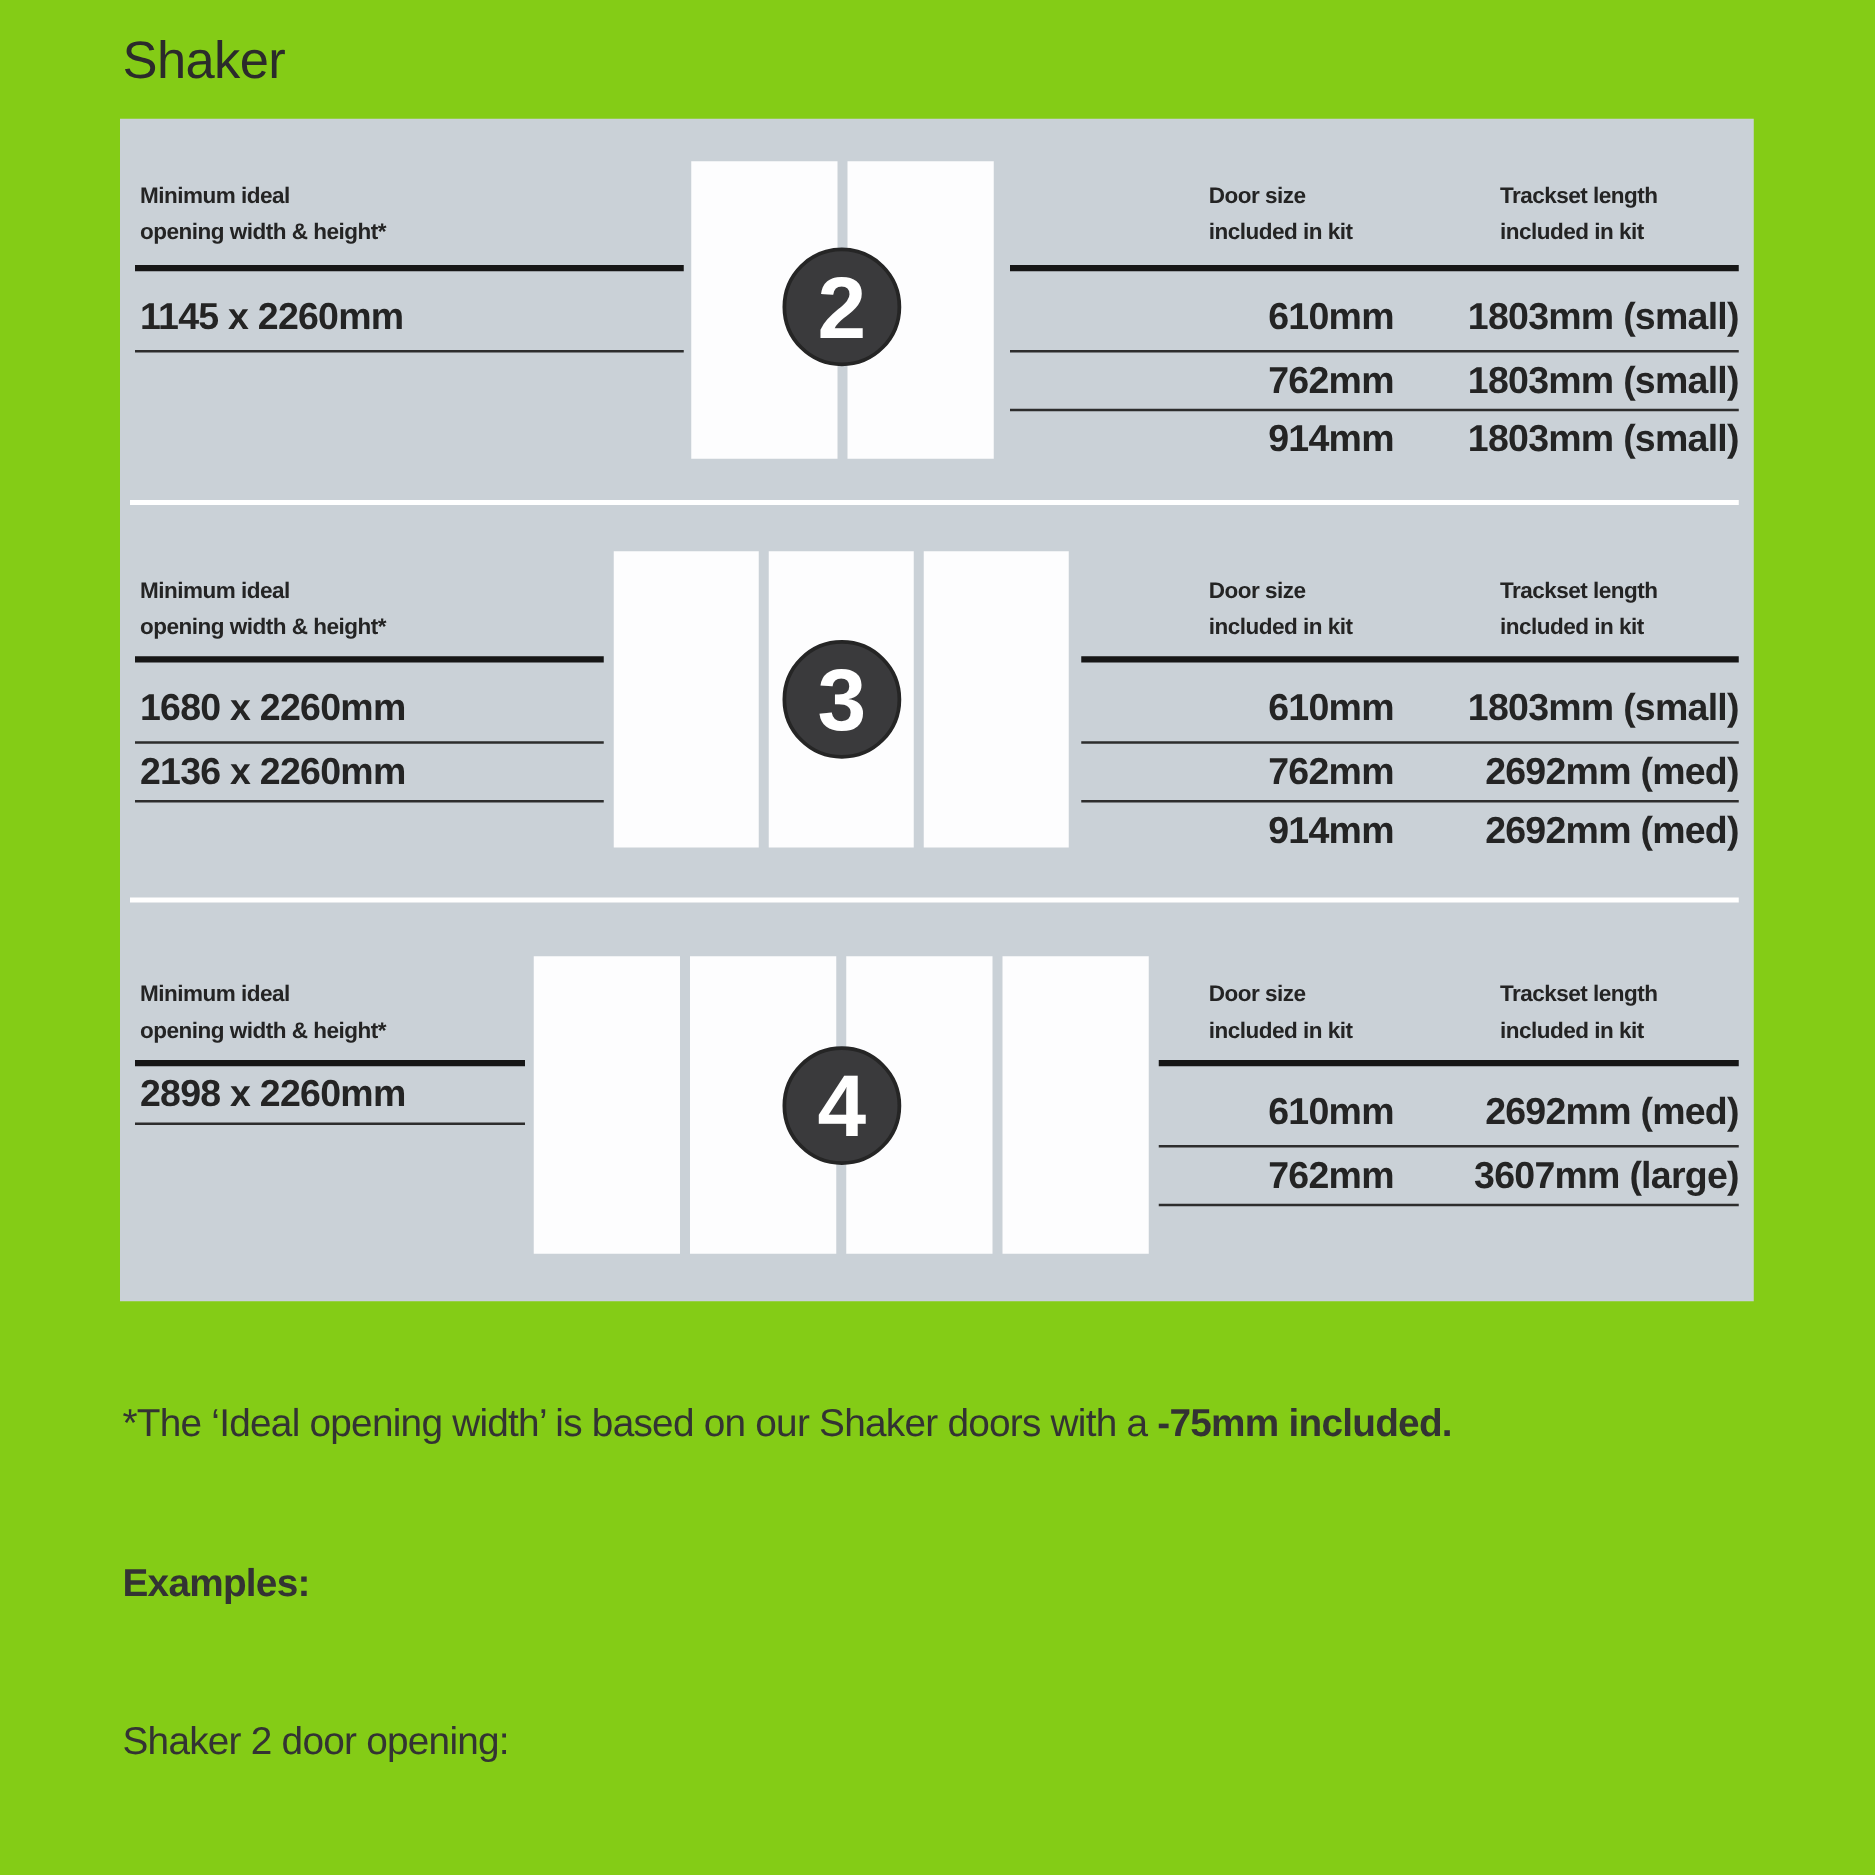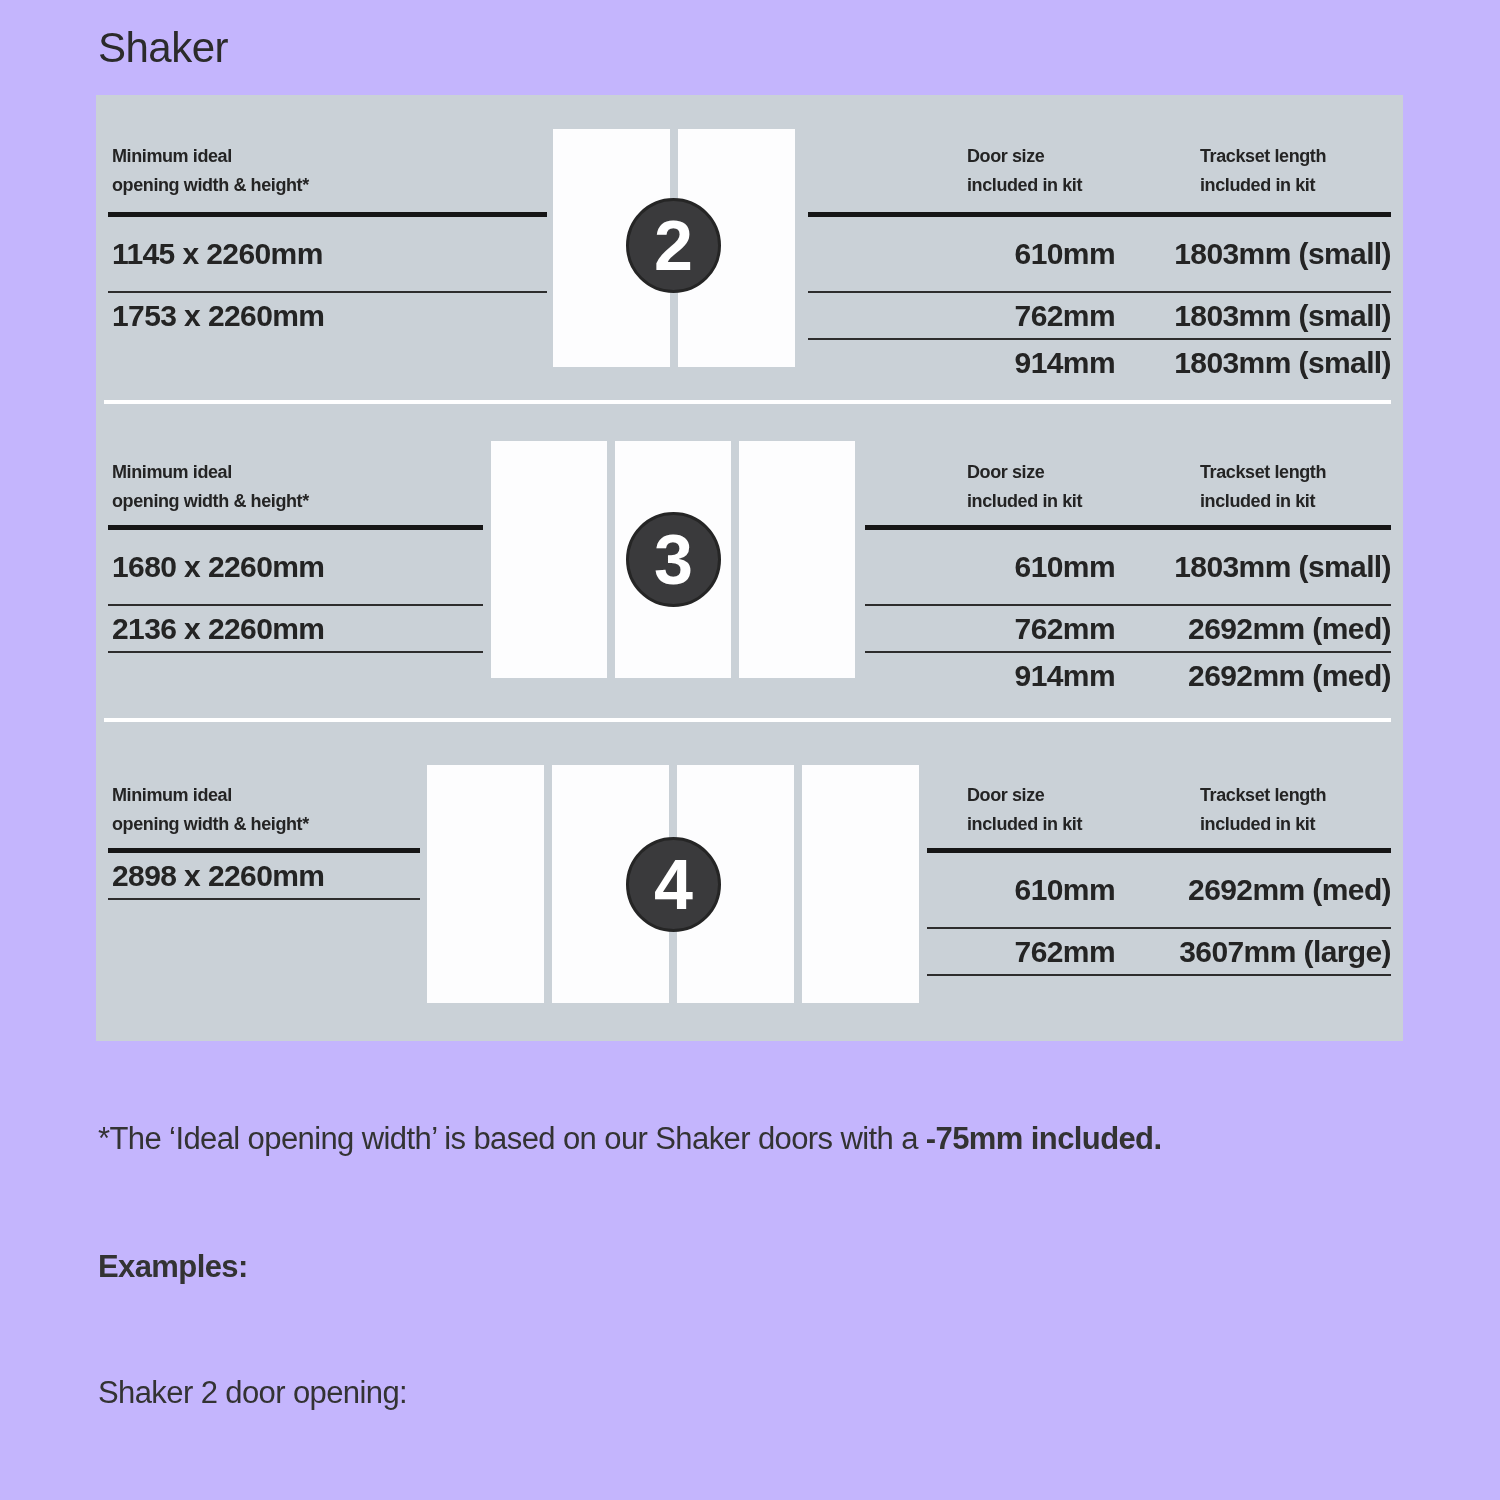--- a/index.html
+++ b/index.html
@@ -1,32 +1,32 @@
 <!DOCTYPE html>
 <html><head>
 <meta charset="utf-8">
 <style>
   html,body{margin:0;padding:0;background:#ffffff;}
   .page{
-    position:relative;width:1500px;height:1500px;background:#c4b5fd;overflow:hidden;
+    position:relative;width:1500px;height:1500px;background:#84cc16;overflow:hidden;
     font-family:"Liberation Sans","DejaVu Sans",sans-serif;color:#242424;
   }
   .title{
     position:absolute;left:98px;top:24px;margin:0;
     font-size:42px;font-weight:400;letter-spacing:-0.5px;color:#2b2b2b;
   }
   .panel{position:absolute;left:96px;top:95px;width:1307px;height:946px;background:#cad1d7;}
   .sep{position:absolute;left:104px;width:1287px;height:4px;background:#ffffff;}
   .sep.s1{top:400px;} .sep.s2{top:718px;}
 
   .col-header{position:absolute;font-size:18px;font-weight:700;line-height:29px;letter-spacing:-0.4px;color:#242424;}
   .thick{position:absolute;height:5px;background:#161616;}
   .rows{position:absolute;}
   .row{height:45px;border-bottom:2px solid #2d2d2d;display:flex;align-items:center;}
-  .row.first{height:54px;align-items:flex-end;padding-bottom:20px;}
+  .row.first{height:54px;align-items:flex-end;padding-bottom:9px;}
   .row.last{border-bottom:none;}
   .cell{font-size:30px;font-weight:700;letter-spacing:-0.6px;color:#242424;white-space:nowrap;}
   .lrows .row{padding-left:4px;}
   .rrows .row{justify-content:flex-end;}
   .rrows .v1{margin-left:auto;text-align:right;}
   .rrows .v2{width:276px;text-align:right;}
 
   .doors{position:absolute;display:flex;gap:8px;}
   .door{background:#fdfdfe;height:100%;}
   .badge{
@@ -53,23 +53,20 @@
 
   <section>
     <div class="col-header" style="left:112px;top:142px;">
       <div>Minimum ideal</div>
       <div>opening width &amp; height*</div>
     </div>
     <div class="thick" style="left:108px;top:212px;width:439px;"></div>
     <div class="rows lrows" style="left:108px;top:217px;width:439px;">
       <div class="row first">
           <span class="cell">1145 x 2260mm</span>
-        </div>
-      <div class="row last">
-          <span class="cell">1753 x 2260mm</span>
         </div>
     </div>
 
     <div class="doors" style="left:553px;top:129px;height:238px;">
       <div class="door" style="width:117px;"></div>
       <div class="door" style="width:117px;"></div>
     </div>
     <div class="badge" style="top:198px;">2</div>
 
     <div class="col-header" style="left:967px;top:142px;">

